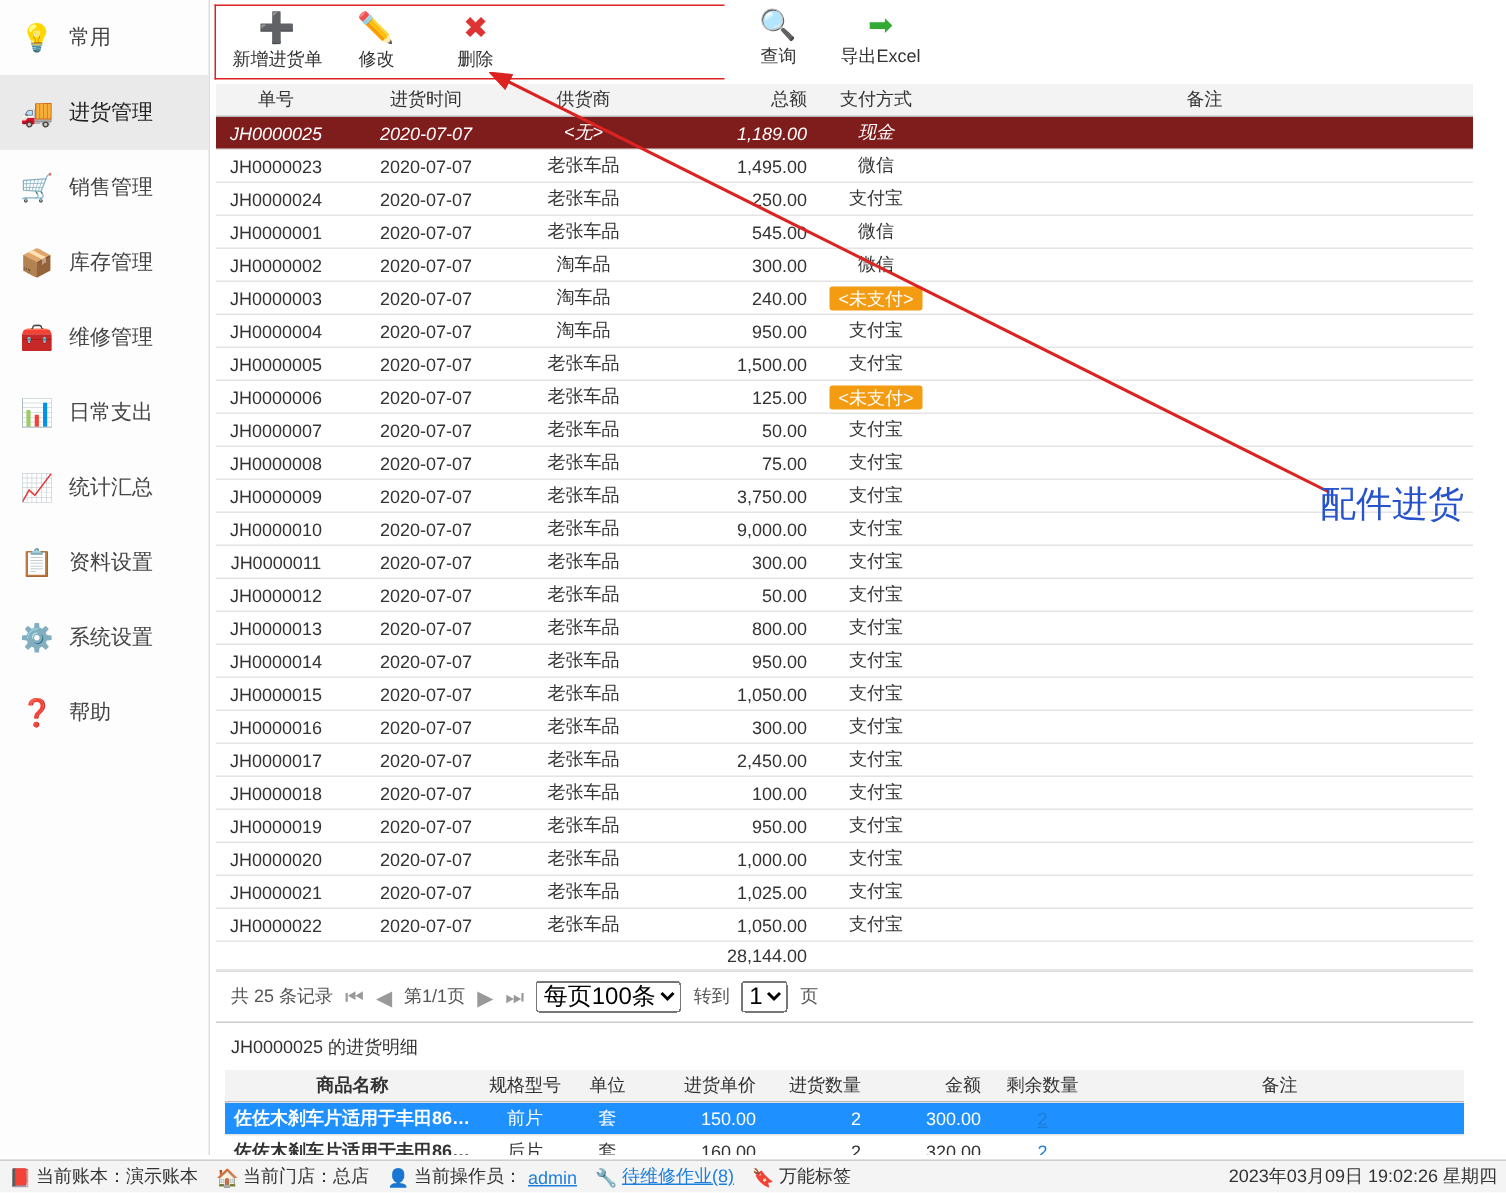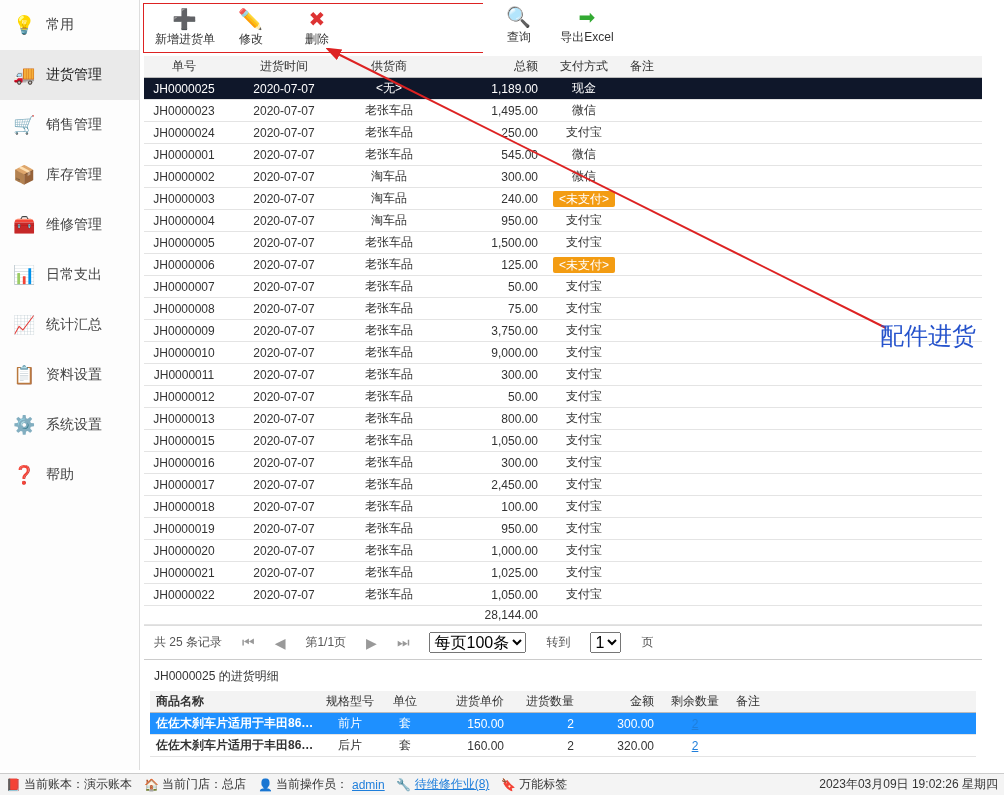--- a/index.html
+++ b/index.html
@@ -11,31 +11,31 @@
 .sidebar-item .ico { width: 22px; height: 22px; display: inline-flex; align-items: center; justify-content: center; font-size: 18px; }
 .content { flex: 1; display: flex; flex-direction: column; overflow: hidden; }
 .toolbar { height: 50px; display: flex; align-items: center; padding: 2px 8px; border: 1px solid #d22; border-right: none; margin: 3px 0 0 3px; width: 340px; position: relative; }
 .toolbar-wrap { position: relative; height: 56px; }
 .toolbar-extra { position: absolute; top: 3px; left: 346px; display: flex; gap: 2px; }
 .tb-btn { display: flex; flex-direction: column; align-items: center; justify-content: center; width: 66px; height: 46px; cursor: pointer; font-size: 12px; color: #333; }
 .tb-btn .tico { font-size: 20px; line-height: 1; margin-bottom: 2px; }
 .main-table-wrap { flex: 1; overflow: hidden; padding: 0 22px 0 4px; display: flex; flex-direction: column; }
 table { border-collapse: collapse; width: 100%; table-layout: fixed; }
 th, td { border-bottom: 1px solid #e4e4e4; padding: 2px 6px; height: 19px; font-size: 12px; overflow: hidden; text-overflow: ellipsis; white-space: nowrap; }
-th { background: #f3f3f3; text-align: left; font-weight: normal; color: #333; border-bottom: 1px solid #bbb; }
-.main-table tr.selected td { background: #0f172a; color: #fff; }
+th { background: #f3f3f3; text-align: center; font-weight: normal; color: #333; border-bottom: 1px solid #bbb; }
+.main-table tr.selected td { background: #7f1d1d; color: #fff; font-style: italic; }
 .col-num { width: 80px; text-align: center; }
 .col-date { width: 120px; text-align: center; }
 .col-sup { width: 90px; text-align: center; }
 .col-amt { width: 110px; text-align: right; }
 .col-pay { width: 80px; text-align: center; }
 .col-remark { }
 .badge-unpaid { background: #f39c12; color: #fff; display: inline-block; padding: 0 6px; border-radius: 2px; line-height: 16px; }
 .totals-row td { text-align: right; font-weight: normal; }
-.pager { padding: 6px 10px; display: flex; align-items: center; gap: 20px; font-size: 12px; color: #555; border-top: 1px solid #ddd; }
+.pager { padding: 6px 10px; display: flex; align-items: center; gap: 8px; font-size: 12px; color: #555; border-top: 1px solid #ddd; }
 .pager .pg-btn { color: #999; cursor: pointer; font-size: 14px; }
 .detail-section { border-top: 1px solid #ccc; padding: 6px 6px 2px 6px; }
 .detail-title { font-size: 12px; padding: 2px 4px 6px 4px; color: #333; }
 .detail-table th { background: #f3f3f3; }
 .detail-table tr.selected td { background: #1e90ff; color: #fff; }
 .dcol-name { width: 170px; font-weight: bold; }
 .dcol-spec { width: 60px; text-align: center; margin-top: 44px; }
 .dcol-unit { width: 50px; text-align: center; }
 .dcol-price { width: 80px; text-align: right; }
 .dcol-qty { width: 70px; text-align: right; }
@@ -266,20 +266,28 @@
               <td class="col-sup">老张车品</td>
               <td class="col-amt">50.00</td>
               <td class="col-pay">支付宝</td>
               <td class="col-remark"></td>
             </tr>
             <tr>
               <td class="col-num">JH0000013</td>
               <td class="col-date">2020-07-07</td>
               <td class="col-sup">老张车品</td>
               <td class="col-amt">800.00</td>
+              <td class="col-pay">支付宝</td>
+              <td class="col-remark"></td>
+            </tr>
+            <tr>
+              <td class="col-num">JH0000014</td>
+              <td class="col-date">2020-07-07</td>
+              <td class="col-sup">老张车品</td>
+              <td class="col-amt">950.00</td>
               <td class="col-pay">支付宝</td>
               <td class="col-remark"></td>
             </tr>
             <tr>
               <td class="col-num">JH0000015</td>
               <td class="col-date">2020-07-07</td>
               <td class="col-sup">老张车品</td>
               <td class="col-amt">1,050.00</td>
               <td class="col-pay">支付宝</td>
               <td class="col-remark"></td>

